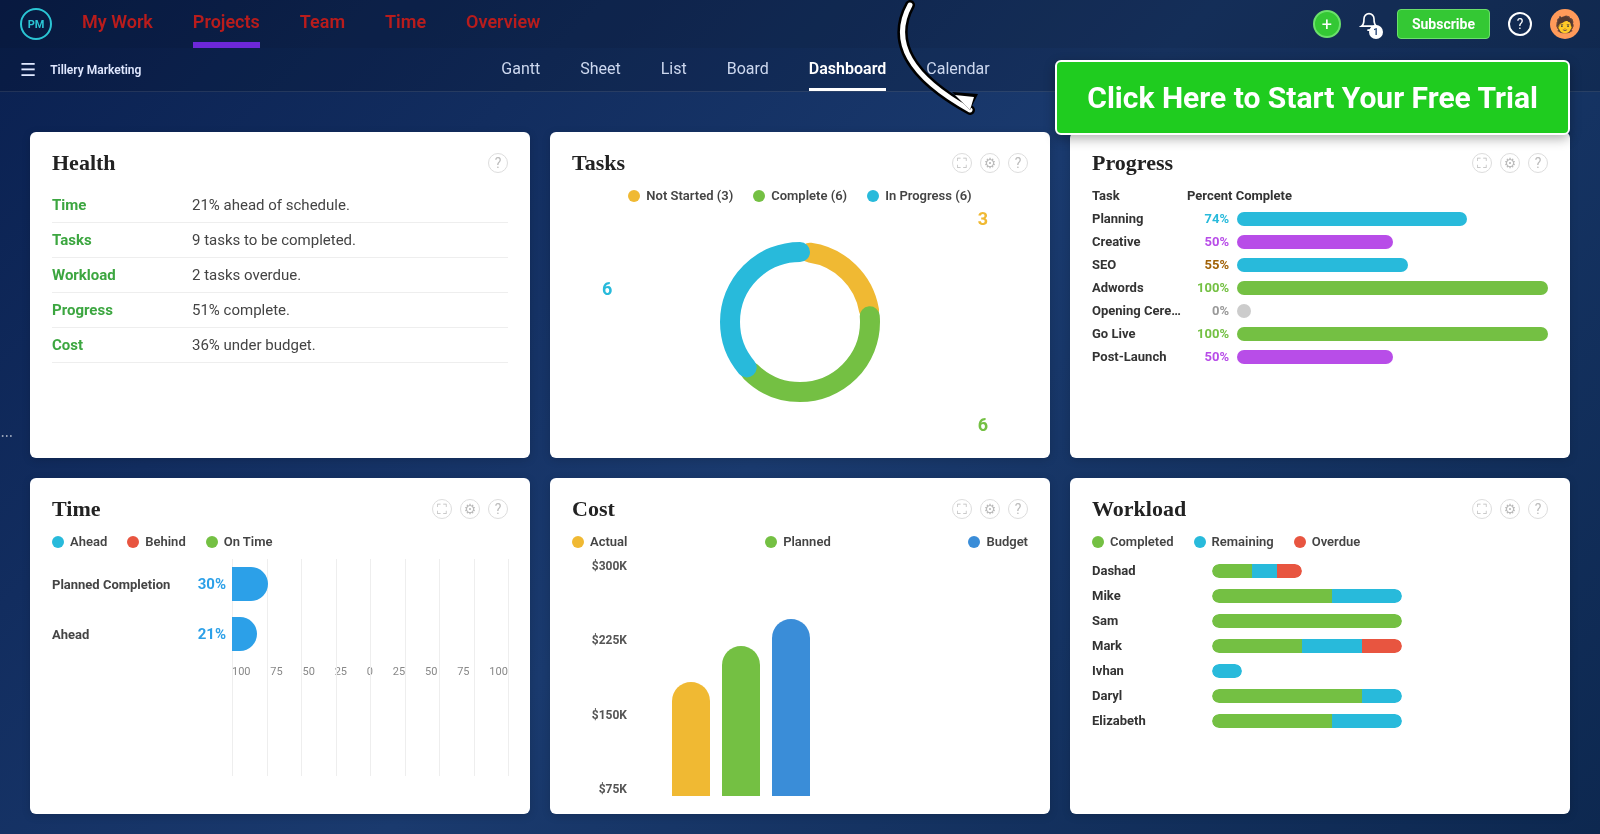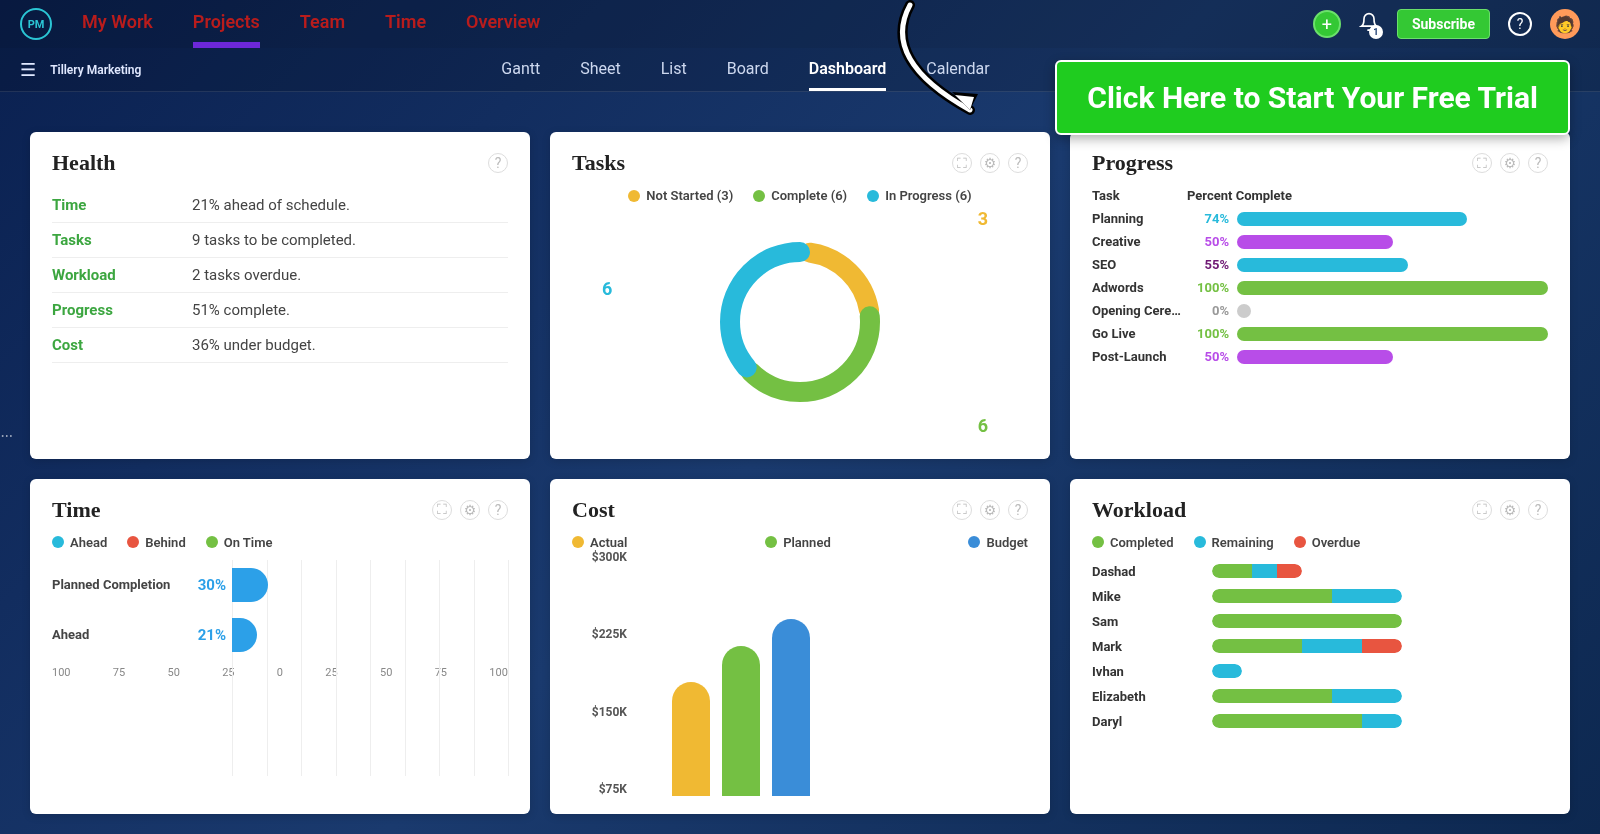--- a/index.html
+++ b/index.html
@@ -62,26 +62,26 @@
 .prog-bar { flex:1; height:14px; background:transparent; border-radius:7px; position:relative;}
 .prog-fill { height:14px; border-radius:7px;}
 .prog-zero { width:14px; height:14px; border-radius:50%; background:#ccc; }
 
 
 .time-chart { flex:1; position:relative; margin-top:10px;}
 .time-row { display:flex; align-items:center; height:50px;}
 .time-row-label { width:135px; font-size:13px; font-weight:700; color:#444;}
 .time-row-pct { width:45px; text-align:right; font-size:15px; font-weight:700; color:#2ca0e8; padding-right:6px;}
 .time-bar { height:34px; background:#2ca0e8; border-radius:0 17px 17px 0;}
-.time-axis { display:flex; font-size:11px; color:#888; justify-content:space-between; margin-top:6px;}
+.time-axis { display:flex; margin-left:180px; font-size:11px; color:#888; justify-content:space-between; margin-top:6px;}
 .time-grid { position:absolute; left:180px; right:0; top:0; bottom:20px; }
 .time-grid-line { position:absolute; top:0; bottom:0; width:1px; background:#eee;}
 
 
-.cost-chart { flex:1; display:flex; align-items:flex-end; position:relative; margin-left:60px; }
+.cost-chart { flex:1; display:flex; align-items:flex-end; position:relative; margin-left:60px; margin-top:10px;}
 .cost-y { position:absolute; left:-60px; top:0; bottom:0; display:flex; flex-direction:column; justify-content:space-between; width:55px; text-align:right; font-size:12px; font-weight:700; color:#555;}
 .cost-bars { display:flex; gap:12px; align-items:flex-end; margin-left:40px; height:180px;}
 .cost-bar { width:38px; border-radius:19px 19px 0 0;}
 
 
 .wl-row { display:flex; align-items:center; margin-bottom:10px; font-size:13px;}
 .wl-name { width:120px; font-weight:700; color:#333;}
 .wl-bar { flex:1; height:14px; border-radius:7px; display:flex; overflow:hidden; max-width:200px;}
 .wl-seg { height:14px;}
 .wl-seg:first-child { border-radius:7px 0 0 7px;}
@@ -232,21 +232,21 @@
         </div>
         <div class="prog-row">
           <div class="task-name">Creative</div>
           <div class="pct" style="color:#b84de8">50%</div>
           <div class="prog-bar">
             <div class="prog-fill" style="width:50%;background:#b84de8"></div>
           </div>
         </div>
         <div class="prog-row">
           <div class="task-name">SEO</div>
-          <div class="pct" style="color:#701a75">55%</div>
+          <div class="pct" style="color:#a16207">55%</div>
           <div class="prog-bar">
             <div class="prog-fill" style="width:55%;background:#28badb"></div>
           </div>
         </div>
         <div class="prog-row">
           <div class="task-name">Adwords</div>
           <div class="pct" style="color:#74c043">100%</div>
           <div class="prog-bar">
             <div class="prog-fill" style="width:100%;background:#74c043"></div>
           </div>
@@ -429,29 +429,29 @@
             <div class="wl-seg" style="width:40px;background:#e85540"></div>
           </div>
         </div>
         <div class="wl-row">
           <div class="wl-name">Ivhan</div>
           <div class="wl-bar" style="max-width:30px">
             <div class="wl-seg" style="width:30px;background:#28badb"></div>
           </div>
         </div>
         <div class="wl-row">
+          <div class="wl-name">Daryl</div>
+          <div class="wl-bar" style="max-width:190px">
+            <div class="wl-seg" style="width:150px;background:#74c043"></div>
+            <div class="wl-seg" style="width:40px;background:#28badb"></div>
+          </div>
+        </div>
+        <div class="wl-row">
           <div class="wl-name">Elizabeth</div>
           <div class="wl-bar" style="max-width:190px">
             <div class="wl-seg" style="width:120px;background:#74c043"></div>
             <div class="wl-seg" style="width:70px;background:#28badb"></div>
           </div>
         </div>
-        <div class="wl-row">
-          <div class="wl-name">Daryl</div>
-          <div class="wl-bar" style="max-width:190px">
-            <div class="wl-seg" style="width:150px;background:#74c043"></div>
-            <div class="wl-seg" style="width:40px;background:#28badb"></div>
-          </div>
-        </div>
       </div>
   </div>
 
 </div>
 
 </body></html>

